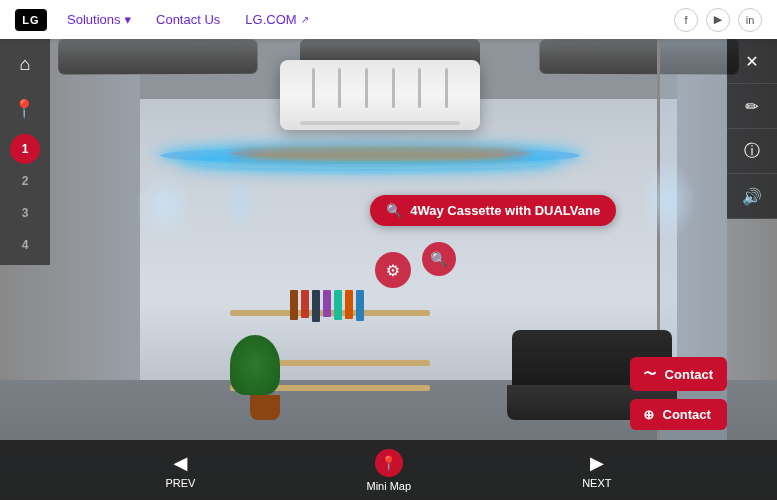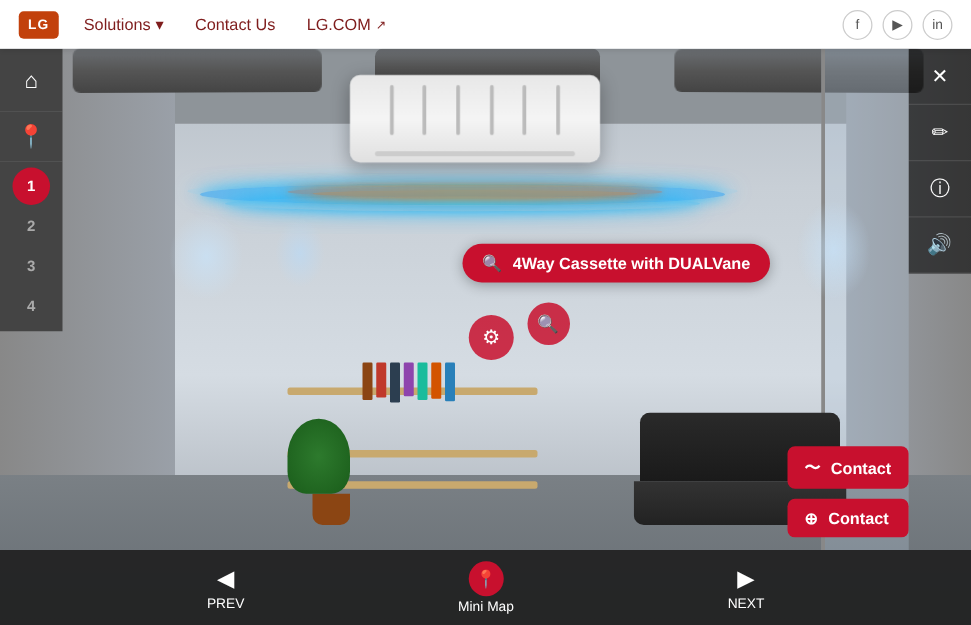--- a/index.html
+++ b/index.html
@@ -318,39 +318,39 @@
     }
     .nav-logo {
       display: flex;
       align-items: center;
       gap: 5px;
       margin-right: 20px;
     }
     .logo-circle {
       width: 32px;
       height: 22px;
-      background: #c2410c;
+      background: #000000;
       border-radius: 4px;
       display: flex;
       align-items: center;
       justify-content: center;
       color: white;
       font-size: 11px;
       font-weight: bold;
       letter-spacing: 1px;
     }
     .nav-links {
       display: flex;
       align-items: center;
       gap: 25px;
       flex: 1;
     }
     .nav-link {
       font-size: 13px;
-      color: #7f1d1d;
+      color: #6d28d9;
       cursor: pointer;
       display: flex;
       align-items: center;
       gap: 4px;
     }
     .nav-link.active {
       color: #333;
     }
     .nav-social {
       display: flex;

